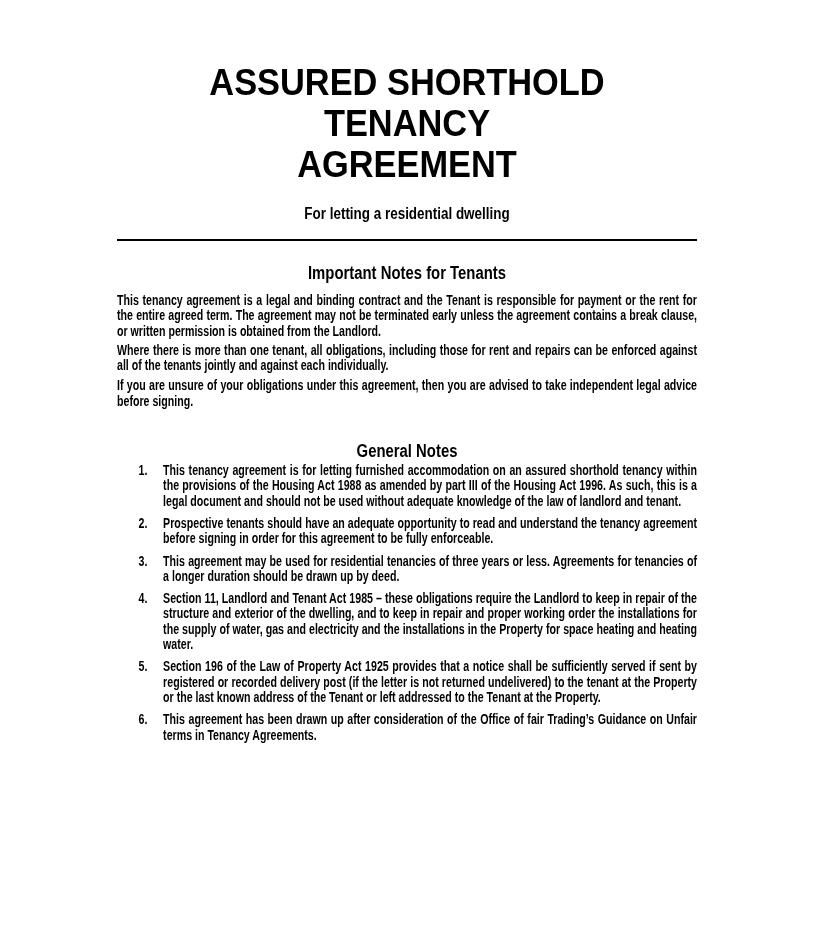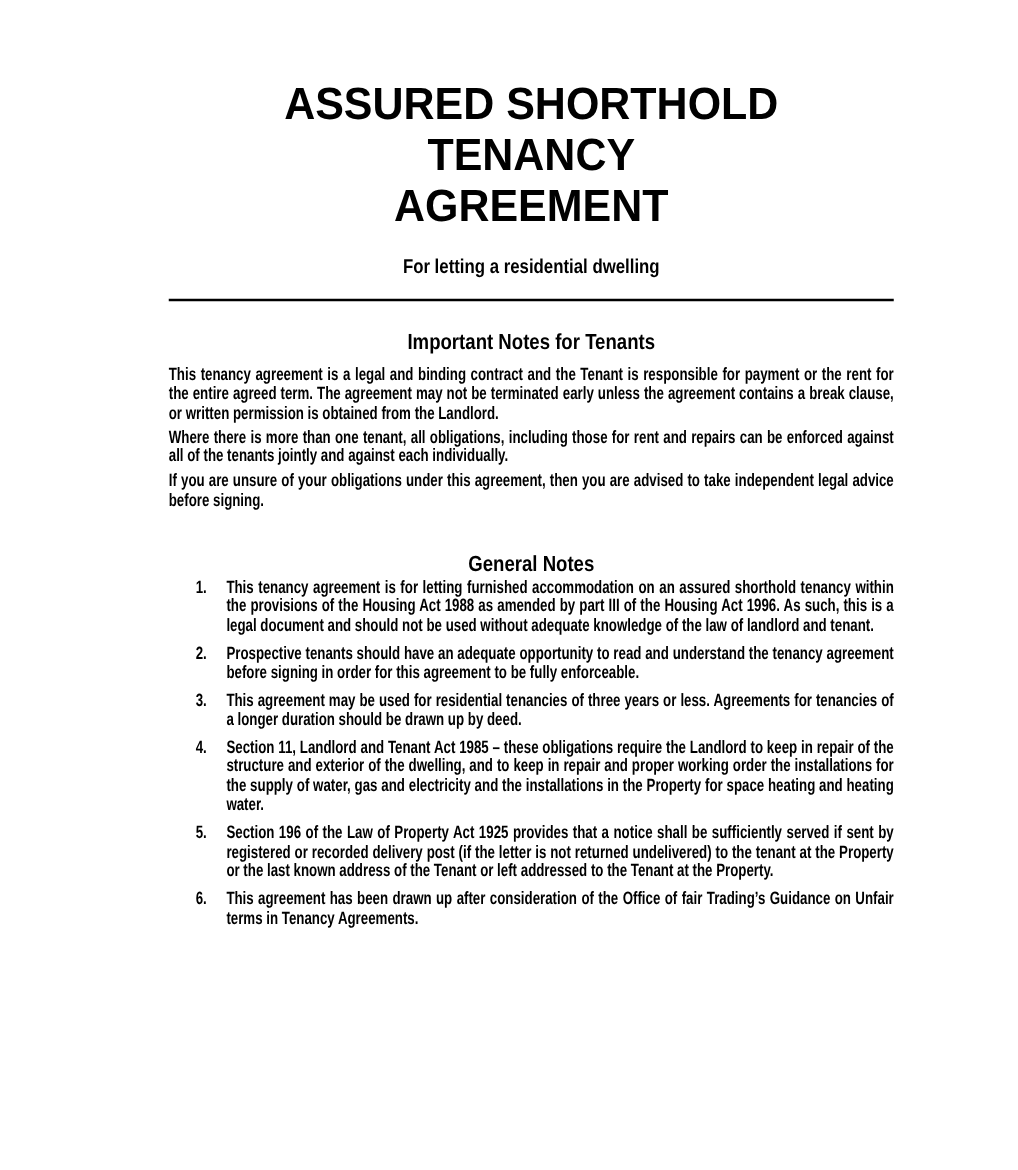--- a/index.html
+++ b/index.html
@@ -12,21 +12,21 @@
     height: 936px;
     background: #ffffff;
     overflow: hidden;
     font-family: "Liberation Sans", "DejaVu Sans", sans-serif;
     font-weight: bold;
     color: #000000;
   }
 
   .content {
     position: absolute;
-    left: 135px;
+    left: 117px;
     top: 0;
     width: 580px;
   }
 
   .doc-title {
     margin-top: 62px;
     font-size: 36px;
     line-height: 41px;
     text-align: center;
     transform: scaleX(0.955);

